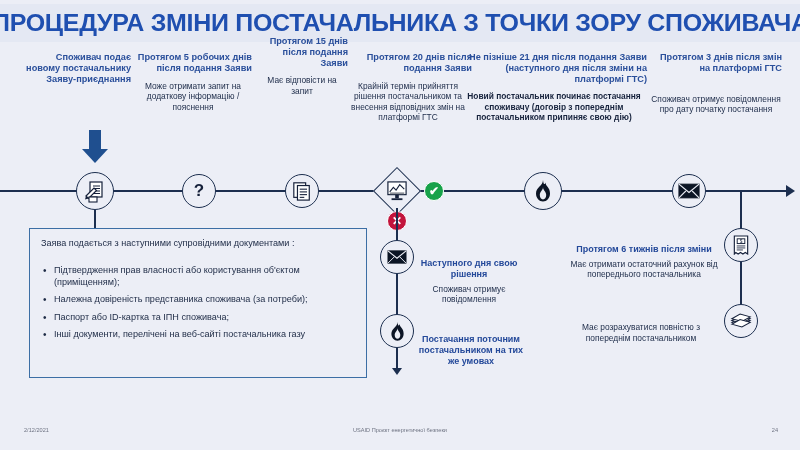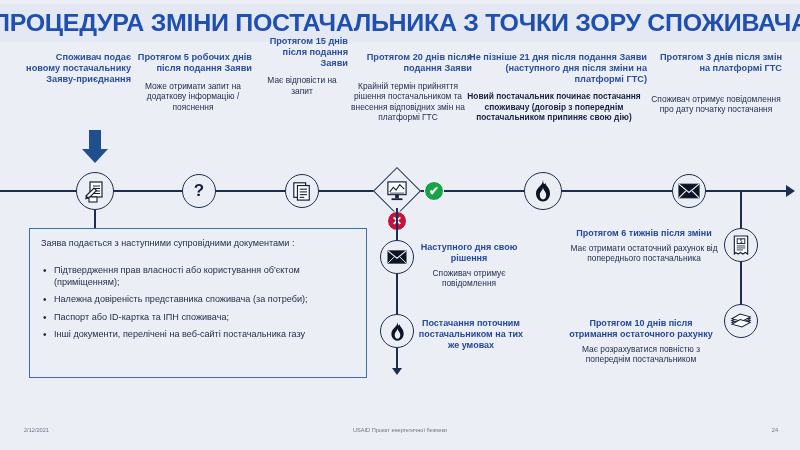--- a/index.html
+++ b/index.html
@@ -128,21 +128,21 @@
   #docs-list { list-style: none; margin-top: 16px; }
   #docs-list li {
     font-size: 9.1px; color: #1d2a45; line-height: 1.3;
     padding-left: 13px; position: relative; margin-bottom: 5.5px;
   }
   #docs-list li:before {
     content: "•"; position: absolute; left: 2px; top: -1px; font-size: 10px;
   }
   
   .callout { position: absolute; }
-  .callout .ch { color: #24499a; font-weight: bold; font-size: 9px; line-height: 1.2; }
+  .callout .ch { color: #24499a; font-weight: bold; font-size: 9px; line-height: 1.2; margin-top: 16px; }
   .callout .cb { color: #22304d; font-size: 8.4px; line-height: 1.25; margin-top: 4px; }
 
   
   #footer {
     position: absolute; left: 0; bottom: 11px; width: 800px; height: 18px;
     display: flex; align-items: center;
     font-size: 5.6px; color: #6e7382;
   }
   #footer .f-left { position: absolute; left: 24px; }
   #footer .f-mid { width: 100%; text-align: center; }
@@ -317,21 +317,20 @@
       <path d="M2 6 L11 1 L22 4 L13 9 Z" fill="#fff" stroke="#15203a" stroke-width="1.1"></path>
       <path d="M2 12 L11 7 L22 10 L13 15 Z" fill="#fff" stroke="#15203a" stroke-width="1.1"></path>
     </svg>
   </div>
 
   <div class="callout" style="left:570px; top:228px; width:148px; text-align:center;">
     <div class="ch">Протягом 6 тижнів після зміни</div>
     <div class="cb">Має отримати остаточний рахунок від попереднього постачальника</div>
   </div>
   <div class="callout" style="left:566px; top:318px; width:150px; text-align:center;">
-    <div class="ch">Протягом 10 днів після отримання остаточного рахунку</div>
     <div class="cb">Має розрахуватися повністю з попереднім постачальником</div>
   </div>
 
   <div id="footer">
     <span class="f-left">2/12/2021</span>
     <span class="f-mid">USAID Проєкт енергетичної безпеки</span>
     <span class="f-right">24</span>
   </div>
 
 </div>

